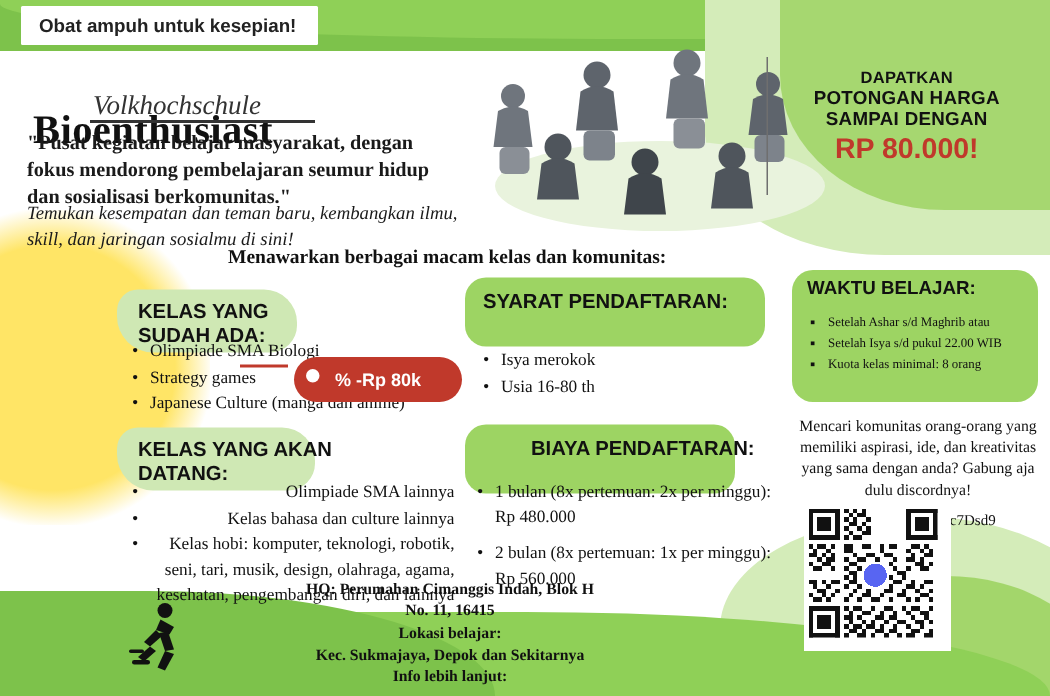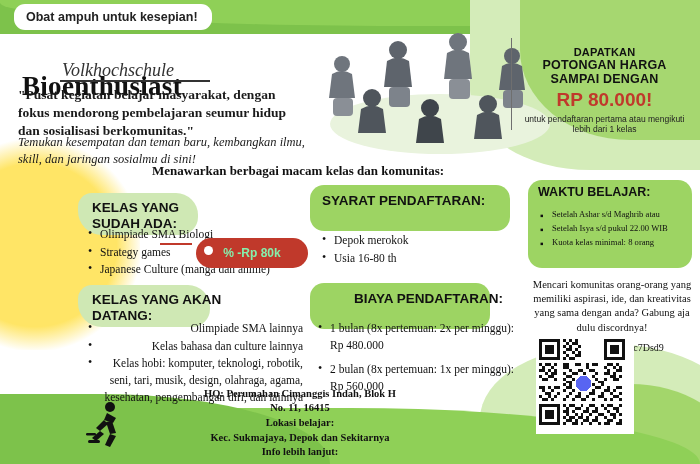--- a/index.html
+++ b/index.html
@@ -43,21 +43,21 @@
     background:#d4ecb9;border-radius:50%;
   }
   .botright2{
     position:absolute;right:-30px;bottom:-50px;width:200px;height:130px;
     background:#9dd463;border-radius:50%;opacity:.9;
   }
 
   
   .ribbon{
     position:absolute;left:14px;top:4px;height:22px;
-    background:#ffffff;border-radius:11px;padding:2px 14px 2px 12px;
+    background:#ffffff;border-radius:1px;padding:2px 14px 2px 12px;
     font-family:"Liberation Sans", sans-serif;font-weight:bold;font-size:12.5px;
     color:#222;display:flex;align-items:center;
   }
   .brand{
     position:absolute;left:22px;top:28px;
     font-family:"Liberation Serif", serif;font-weight:bold;
     font-size:27px;letter-spacing:.3px;color:#111;margin-top:43px;
   }
   .brand-sub{
     position:absolute;left:62px;top:60px;
@@ -137,21 +137,21 @@
     position:absolute;left:528px;top:278px;width:168px;
     font-family:"Liberation Serif", serif;font-size:10.5px;line-height:1.35;
     color:#111;text-align:center;
   }
   .discord-handle{font-weight:normal;font-size:10px;margin-top:6px;}
 
   
   .discount{
     position:absolute;left:196px;top:238px;width:112px;height:30px;
     background:#c0392b;border-radius:16px;display:flex;align-items:center;
-    justify-content:center;color:#86efac;font-family:"Liberation Sans", sans-serif;
+    justify-content:center;color:#ffffff;font-family:"Liberation Sans", sans-serif;
     font-weight:bold;font-size:12px;
   }
   .tag-hole{
     position:absolute;left:204px;top:246px;width:9px;height:9px;border-radius:50%;
     background:#fff;
   }
   .japan-redline{
     position:absolute;left:160px;top:243px;width:32px;height:2px;background:#c0392b;
   }
 
@@ -236,21 +236,20 @@
   <div class="brand-sub">Volkhochschule</div>
   <div class="underline-sub"></div>
   <div class="quote">"Pusat kegiatan belajar masyarakat, dengan fokus mendorong pembelajaran seumur hidup dan sosialisasi berkomunitas."</div>
   <div class="tagline">Temukan kesempatan dan teman baru, kembangkan ilmu, skill, dan jaringan sosialmu di sini!</div>
 
   <div class="offer-line"></div>
   <div class="offer">
     <div class="l1">DAPATKAN</div>
     <div class="l2">POTONGAN HARGA SAMPAI DENGAN</div>
     <div class="price">RP 80.000!</div>
-    <div class="note">untuk pendaftaran pertama atau mengikuti lebih dari 1 kelas</div>
   </div>
 
   <div class="section-intro">Menawarkan berbagai macam kelas dan komunitas:</div>
 
   <div class="blobtitle" id="kelas-ada-title"></div>
   <div style="position:absolute;left:92px;top:200px;width:120px;" class="panel-title">KELAS YANG SUDAH ADA:</div>
   <ul class="bullets" id="kelas-ada-list">
     <li>Olimpiade SMA Biologi</li>
     <li>Strategy games</li>
     <li>Japanese Culture (manga dan anime)</li>
@@ -264,21 +263,21 @@
   <div style="position:absolute;left:92px;top:292px;width:132px;" class="panel-title">KELAS YANG AKAN DATANG:</div>
   <ul class="bullets" id="kelas-akan-list">
     <li>Olimpiade SMA lainnya</li>
     <li>Kelas bahasa dan culture lainnya</li>
     <li>Kelas hobi: komputer, teknologi, robotik, seni, tari, musik, design, olahraga, agama, kesehatan, pengembangan diri, dan lainnya</li>
   </ul>
 
   <div class="greenpanel" id="syarat-title"></div>
   <div style="position:absolute;left:322px;top:193px;width:190px;" class="panel-title">SYARAT PENDAFTARAN:</div>
   <ul class="bullets" id="syarat-list">
-    <li>Depok merokok</li>
+    <li>Isya merokok</li>
     <li>Usia 16-80 th</li>
   </ul>
 
   <div class="greenpanel" id="biaya-title"></div>
   <div style="position:absolute;left:311px;top:291px;width:170px;padding-left:43px;" class="panel-title">BIAYA PENDAFTARAN:</div>
   <ul class="bullets" id="biaya-list">
     <li style="margin-bottom:8px;">1 bulan (8x pertemuan: 2x per minggu): Rp 480.000</li>
     <li>2 bulan (8x pertemuan: 1x per minggu): Rp 560.000</li>
   </ul>
 

